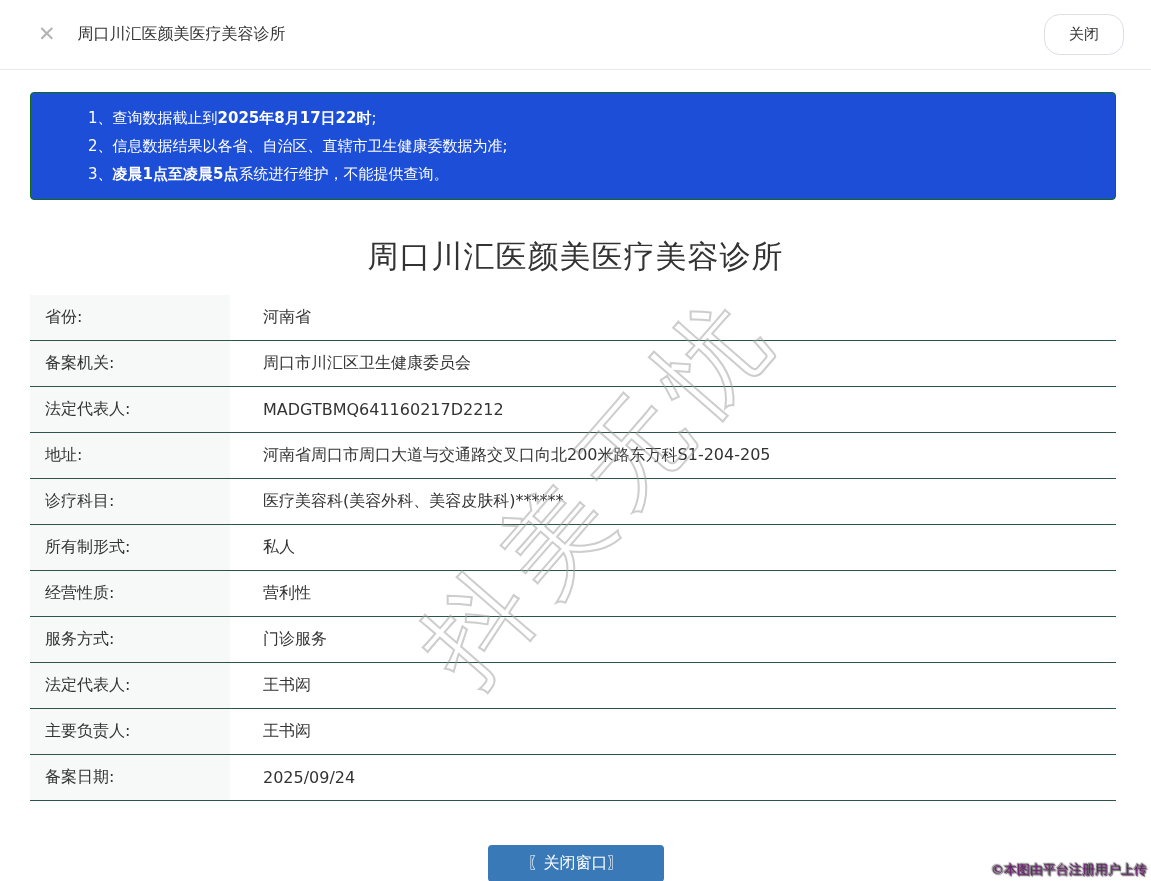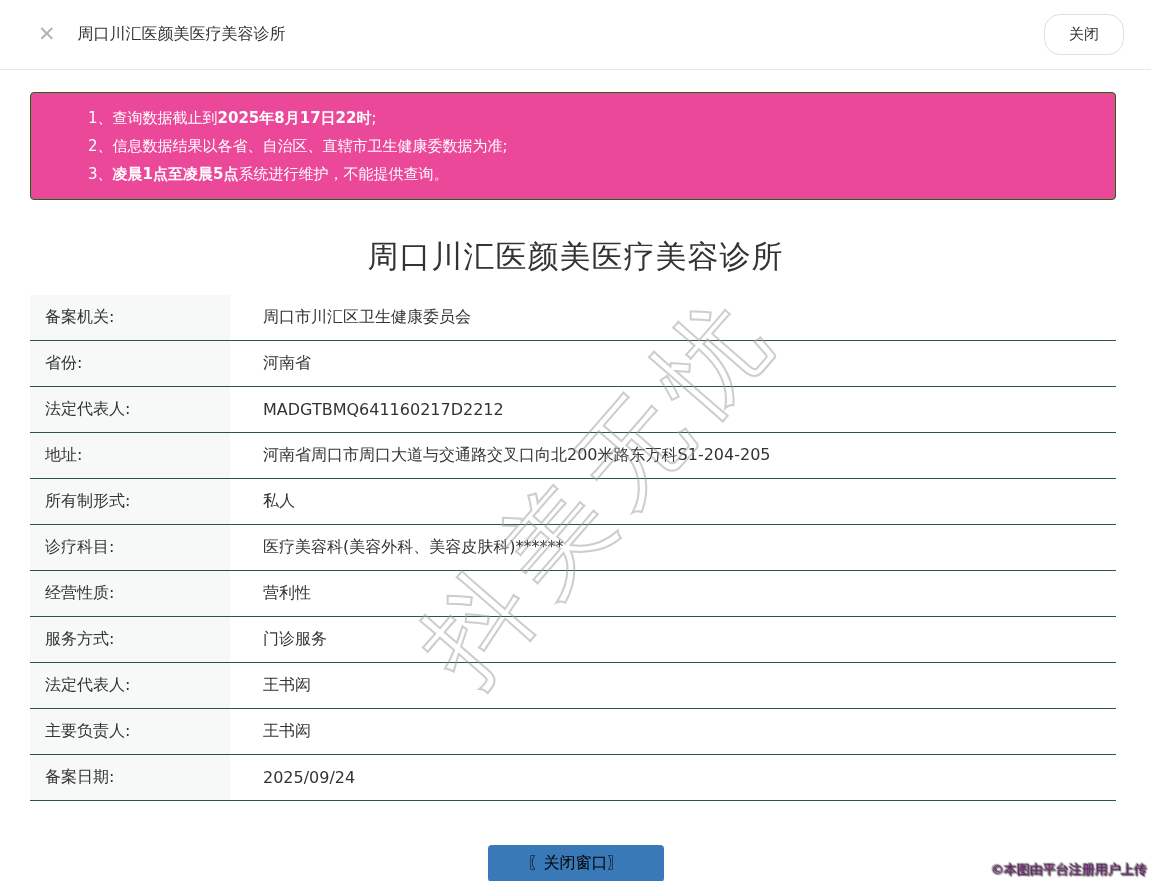--- a/index.html
+++ b/index.html
@@ -41,21 +41,21 @@
     padding: 10px 24px;
     font-size: 15px;
     color: #333;
     cursor: pointer;
     font-family: inherit;
   }
 
   
   .notice {
     margin: 22px 35px 0 30px;
-    background: #ec4899;
+    background: #1d4ed8;
     border: 1px solid #0e6d12;
     border-radius: 4px;
     color: #fff;
     padding: 11px 20px 11px 57px;
     font-size: 15px;
     line-height: 28px;
     box-sizing: border-box;
   }
   .notice b { font-weight: bold; }
 
@@ -94,21 +94,21 @@
     align-items: center;
     padding-left: 33px;
     font-size: 16px;
     color: #333;
   }
 
   
   .btn-close-window-wrap { text-align: center; margin-top: 44px; }
   .btn-close-window {
     background: #3a79b8;
-    color: #000000;
+    color: #ffffff;
     border: none;
     border-radius: 4px;
     font-size: 16px;
     padding: 8px 40px;
     cursor: pointer;
     font-family: inherit;
   }
 
   
   .watermark-diagonal {
@@ -150,44 +150,44 @@
 <div class="notice">
   <div><span>1、查询数据截止到</span><b>2025年8月17日22时</b><span>;</span></div>
   <div><span>2、信息数据结果以各省、自治区、直辖市卫生健康委数据为准;</span><b></b><span></span></div>
   <div><span>3、</span><b>凌晨1点至凌晨5点</b><span>系统进行维护，不能提供查询。</span></div>
 </div>
 
 <div class="doc-title">周口川汇医颜美医疗美容诊所</div>
 
 <div class="info-table">
   <div class="info-row">
+    <div class="info-label">省份:</div>
+    <div class="info-value">河南省</div>
+  </div>
+  <div class="info-row">
     <div class="info-label">备案机关:</div>
     <div class="info-value">周口市川汇区卫生健康委员会</div>
   </div>
   <div class="info-row">
-    <div class="info-label">省份:</div>
-    <div class="info-value">河南省</div>
-  </div>
-  <div class="info-row">
     <div class="info-label">法定代表人:</div>
     <div class="info-value">MADGTBMQ641160217D2212</div>
   </div>
   <div class="info-row">
     <div class="info-label">地址:</div>
     <div class="info-value">河南省周口市周口大道与交通路交叉口向北200米路东万科S1-204-205</div>
   </div>
   <div class="info-row">
+    <div class="info-label">诊疗科目:</div>
+    <div class="info-value">医疗美容科(美容外科、美容皮肤科)******</div>
+  </div>
+  <div class="info-row">
     <div class="info-label">所有制形式:</div>
     <div class="info-value">私人</div>
   </div>
   <div class="info-row">
-    <div class="info-label">诊疗科目:</div>
-    <div class="info-value">医疗美容科(美容外科、美容皮肤科)******</div>
-  </div>
-  <div class="info-row">
     <div class="info-label">经营性质:</div>
     <div class="info-value">营利性</div>
   </div>
   <div class="info-row">
     <div class="info-label">服务方式:</div>
     <div class="info-value">门诊服务</div>
   </div>
   <div class="info-row">
     <div class="info-label">法定代表人:</div>
     <div class="info-value">王书闳</div>

